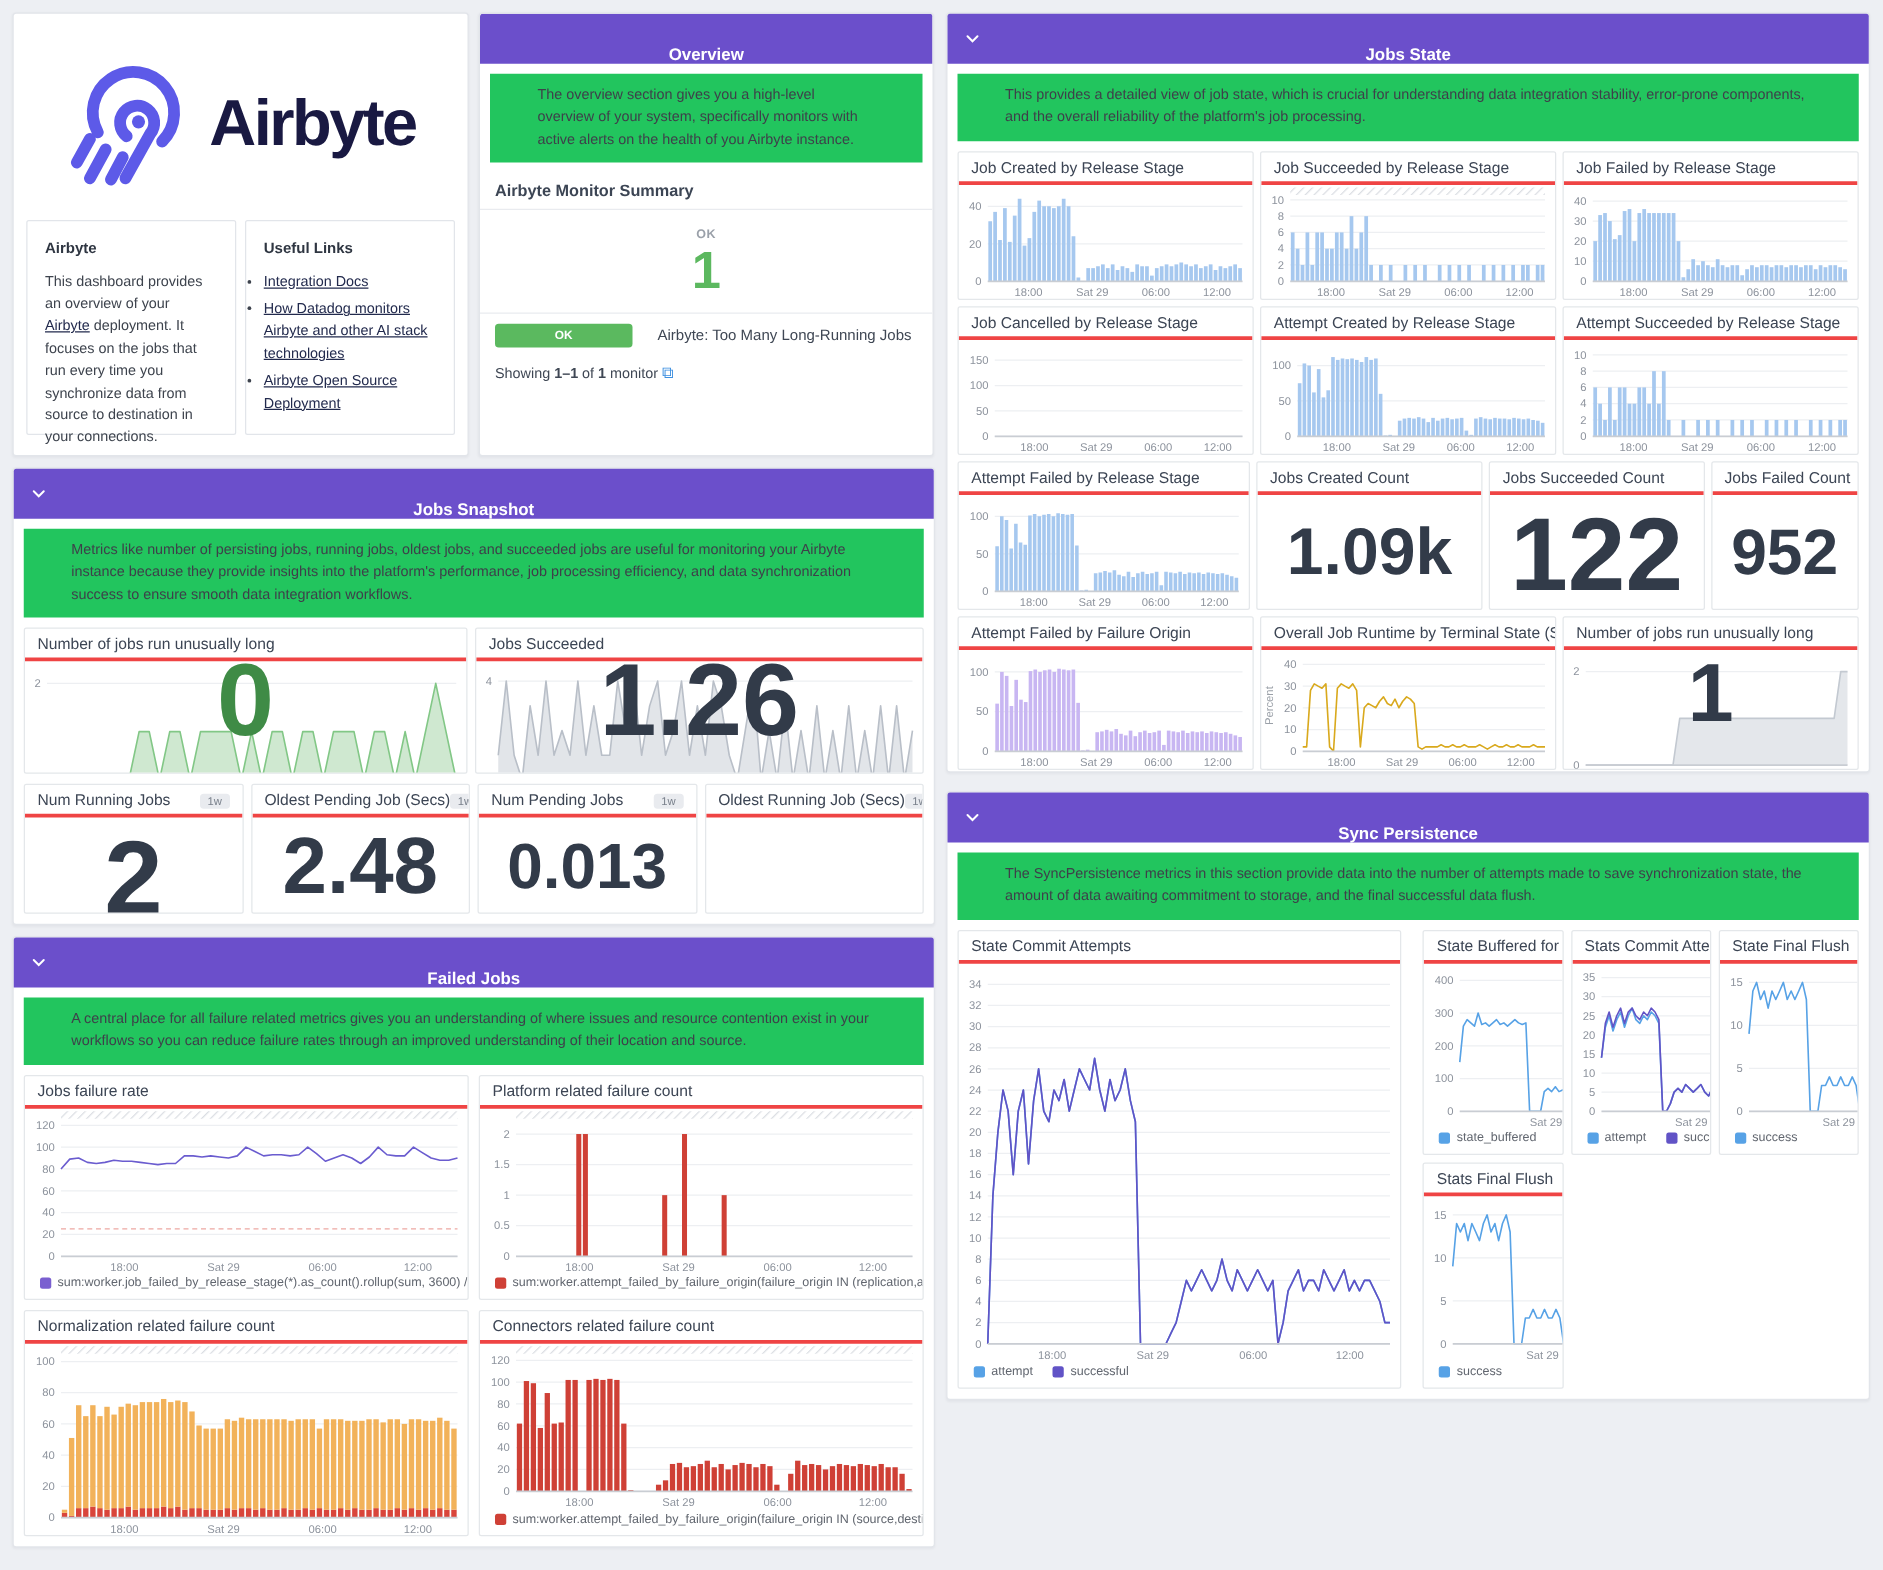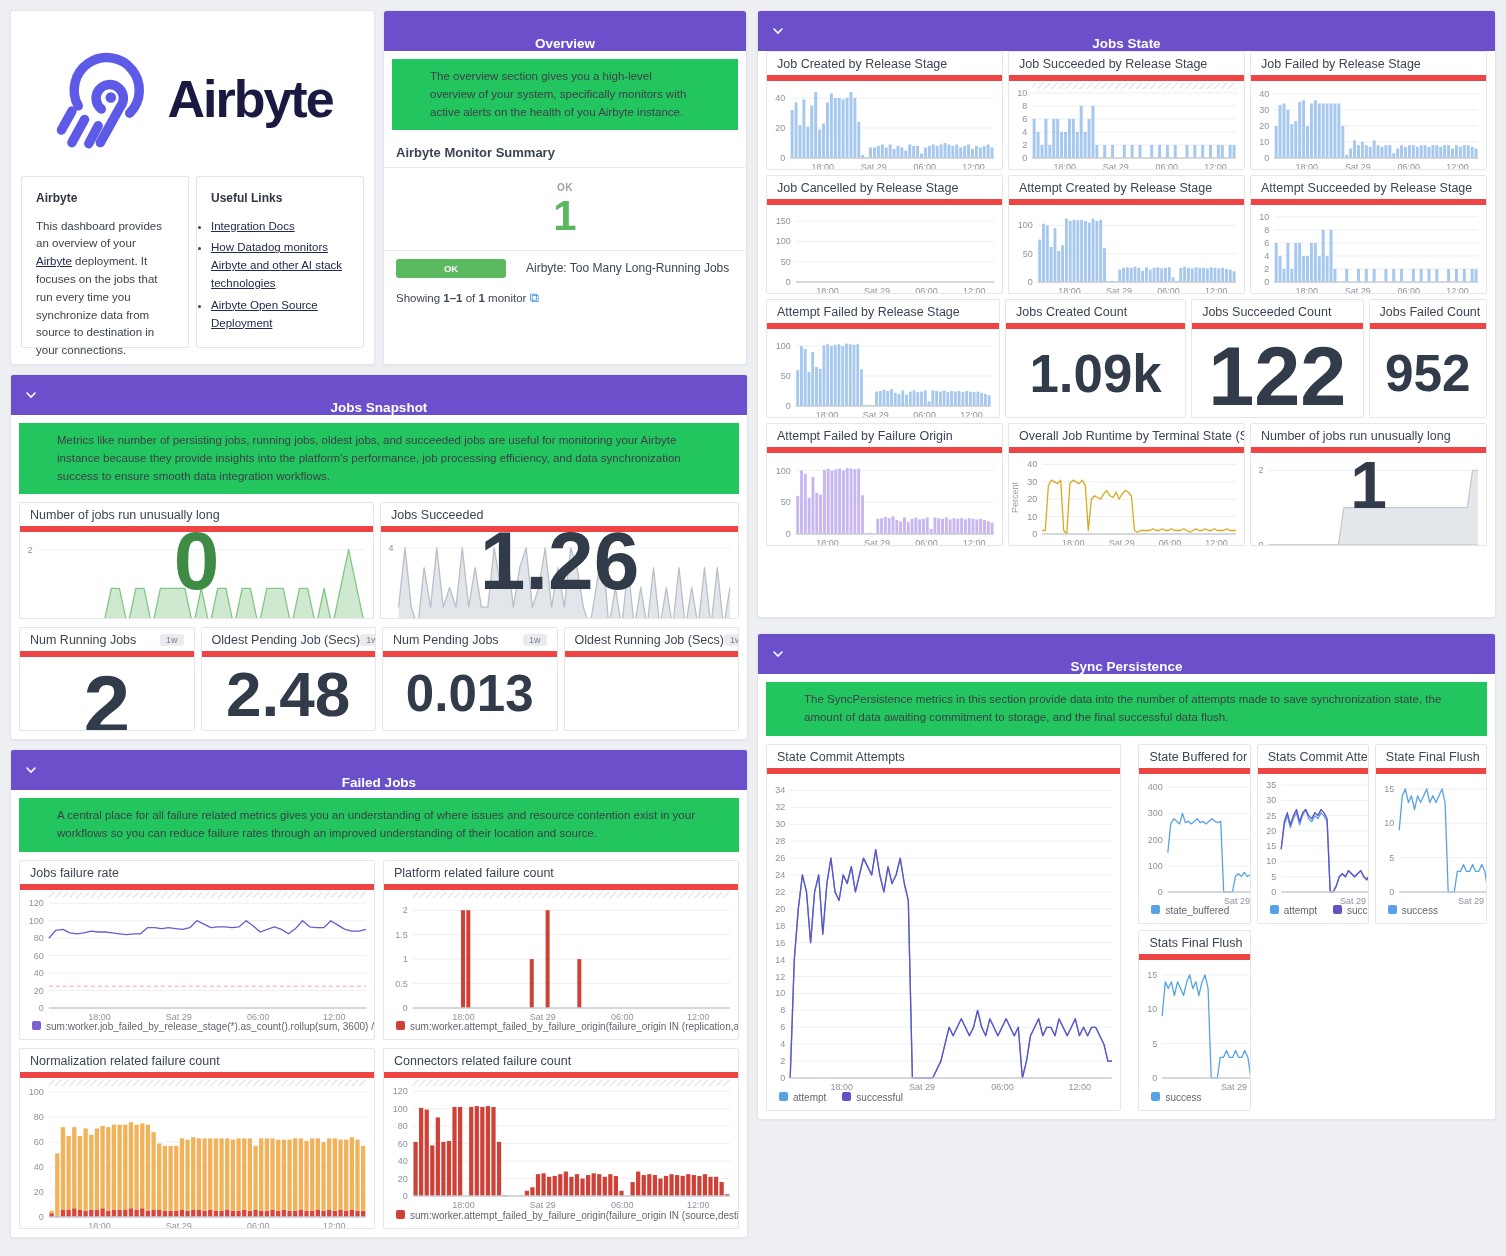--- a/index.html
+++ b/index.html
@@ -25,26 +25,26 @@
 
   .overview-card { width:364px; flex:none; overflow:hidden; display:flex; flex-direction:column; }
 
   
   .sec-head { height:40px; background:#6b4fcb; color:#fff; display:flex; align-items:flex-end; justify-content:center; font-size:13.5px; font-weight:700; position:relative; flex:none; border-radius:2px 2px 0 0; cursor:pointer; }
   .chev { position:absolute; left:14px; top:14px; width:12px; height:12px; cursor:pointer; }
   .desc { margin:8px; background:#22c55e; color:#3e404a; font-size:11.5px; line-height:1.55; text-align:left; padding:9px 38px; display:flex; align-items:center; justify-content:center; }
 
   
   .widget { background:#fff; border:1px solid #e4e7ea; border-radius:2px; display:flex; flex-direction:column; overflow:hidden; position:relative; }
-  .w-title { padding:5px 10px 4px; font-size:12.5px; color:#3c4554; border-bottom:6px solid #ef4444; display:flex; justify-content:space-between; align-items:center; flex:none; white-space:nowrap; overflow:hidden; }
+  .w-title { padding:5px 10px 4px; font-size:12.5px; color:#3c4554; border-bottom:3px solid #ef4444; display:flex; justify-content:space-between; align-items:flex-end; flex:none; white-space:nowrap; overflow:hidden; }
   .badge-1w { background:#e9ebef; color:#7a818c; font-size:9px; padding:1px 6px; border-radius:3px; flex:none; }
   .plot { position:relative; flex:1; min-height:0; }
   .plot svg { position:absolute; left:0; top:0; }
   .legend { display:flex; gap:16px; padding:3px 12px 7px; font-size:10px; color:#61666f; flex:none; white-space:nowrap; overflow:hidden; }
-  .legend .li { display:flex; cursor:pointer; }
+  .legend .li { display:flex; align-items:center; cursor:pointer; }
   .legend .sw { width:9px; height:9px; border-radius:2px; margin-right:5px; flex:none; }
   .overlay-num { position:absolute; left:0; right:0; top:0; bottom:0; display:flex; align-items:center; justify-content:center; font-weight:800; color:#323b49; pointer-events:none; z-index:2; }
   .qv-value { flex:1; display:flex; align-items:center; justify-content:center; font-weight:800; color:#323b49; }
 
   
   .sec-js { height:608px; display:flex; flex-direction:column; }
   .js-body { padding:0 8px 8px; display:flex; flex-direction:column; gap:5px; }
   .js-row { display:grid; grid-template-columns:1fr 1fr 1fr; gap:5px; height:119px; }
   .js-row3 { display:grid; grid-template-columns:239fr 185fr 176fr 121fr; gap:5px; height:119px; }
   .js-row4 { height:123px; }
@@ -548,20 +548,21 @@
 
     <div class="col-r">
 
       <div class="card sec-js">
         <div class="sec-head">
           <svg class="chev" viewBox="0 0 12 12">
               <path d="M2 4 L6 8 L10 4" fill="none" stroke="#fff" stroke-width="1.6" stroke-linecap="round"></path>
             </svg>
           <span>Jobs State</span>
         </div>
+        <div class="desc">This provides a detailed view of job state, which is crucial for understanding data integration stability, error-prone components, and the overall reliability of the platform's job processing.</div>
         <div class="js-body">
           <div class="js-row">
             <div class="widget">
               <div class="w-title">
                   <span>Job Created by Release Stage</span>
                 </div>
               <div class="plot">
                   <svg width="235" height="93">
                     <line x1="23.2" y1="77" x2="227" y2="77" stroke="#edeff2"></line>
                     <text x="18.2" y="80" text-anchor="end" font-size="9" fill="#8d939d">0</text>

